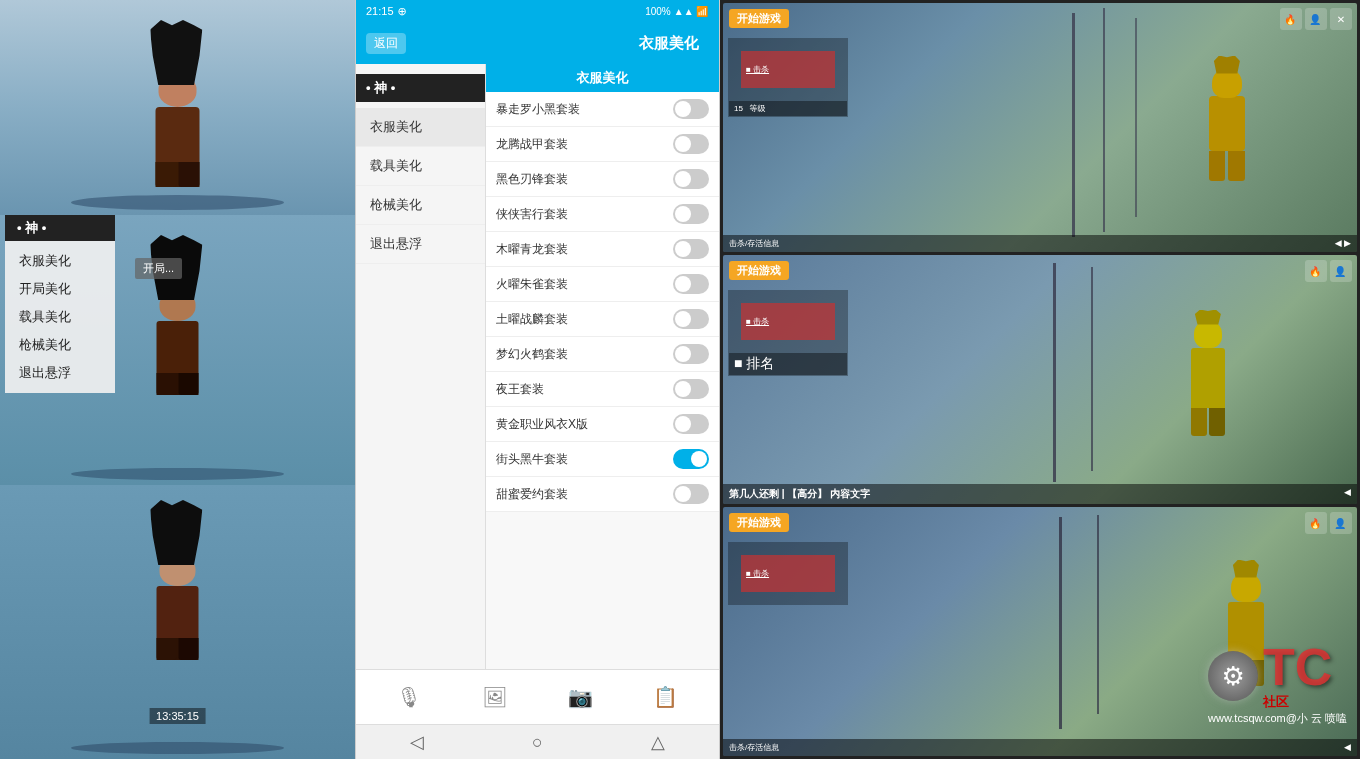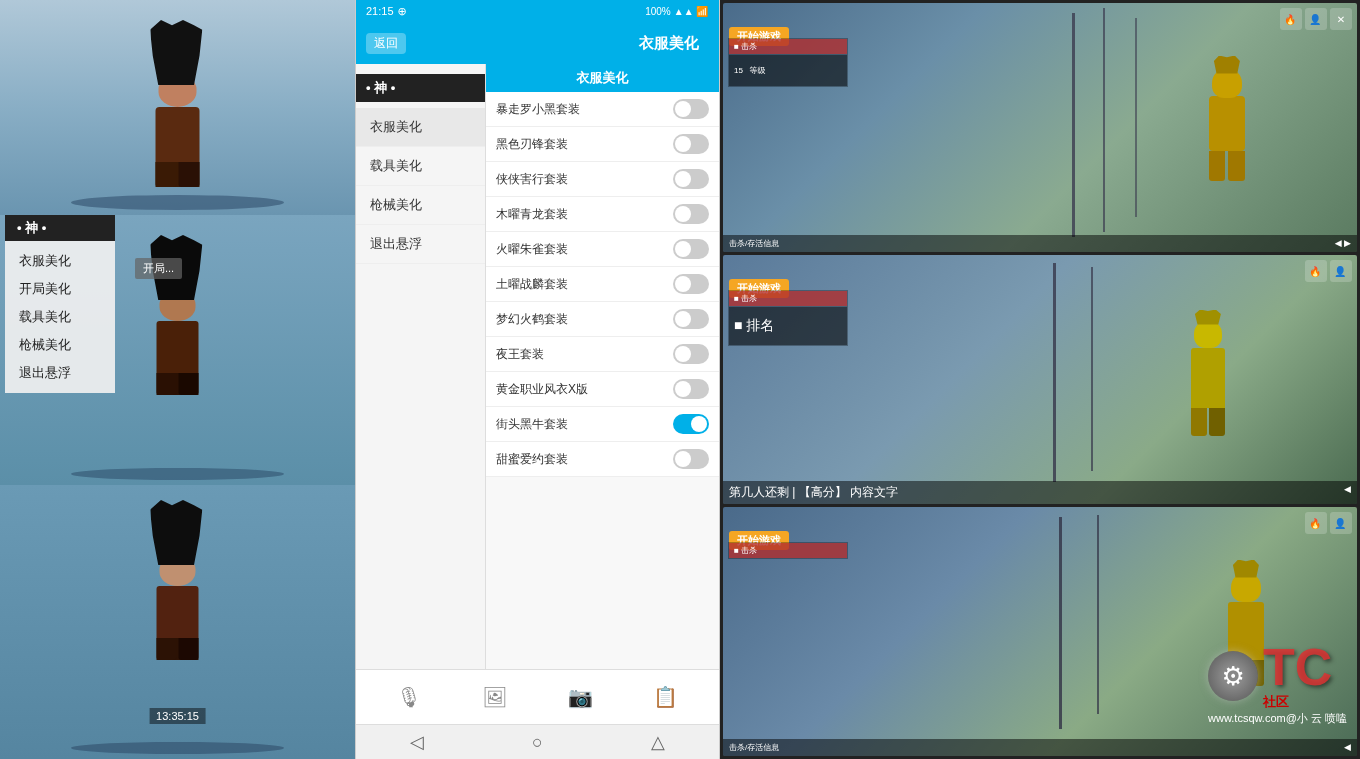--- a/index.html
+++ b/index.html
@@ -272,21 +272,20 @@
       position: absolute;
       top: 6px;
       left: 6px;
       background: #f5a623;
       color: #fff;
       font-size: 11px;
       font-weight: bold;
       padding: 2px 8px;
       border-radius: 3px;
       z-index: 5;
-      margin-top: 18px;
     }
     .game-header-icons {
       position: absolute;
       top: 5px;
       right: 5px;
       display: flex;
       gap: 3px;
       z-index: 5;
     }
     .game-icon-small {
@@ -354,29 +353,30 @@
       left: 5px;
       top: 35px;
       width: 120px;
       background: rgba(0,0,0,0.3);
       z-index: 5;
     }
     .game-left-item {
       background: rgba(200,50,50,0.7);
       color: #fff;
       font-size: 9px;
-      padding: 2px 5px;
-      margin: 1px;
+      padding: 13px 5px;
+      margin: 13px;
       cursor: pointer;
+      text-decoration: underline;
     }
     .game-left-score {
       background: rgba(0,0,0,0.4);
       color: #fff;
       font-size: 9px;
-      padding: 10px 5px;
+      padding: 2px 5px;
       margin: 1px;
     }
 
     
     .watermark {
       position: absolute;
       bottom: 30px;
       right: 10px;
       z-index: 20;
       pointer-events: none;
@@ -513,20 +513,24 @@
     </div>
 
     <div class="mid-listpanel">
       <div class="list-section-header">衣服美化</div>
 
     <div class="list-item-row">
           <div class="list-item-label">暴走罗小黑套装</div>
           <div class="toggle-switch"></div>
         </div>
         <div class="list-item-row">
+          <div class="list-item-label">龙腾战甲套装</div>
+          <div class="toggle-switch"></div>
+        </div>
+        <div class="list-item-row">
           <div class="list-item-label">黑色刃锋套装</div>
           <div class="toggle-switch"></div>
         </div>
         <div class="list-item-row">
           <div class="list-item-label">侠侠害行套装</div>
           <div class="toggle-switch"></div>
         </div>
         <div class="list-item-row">
           <div class="list-item-label">木曜青龙套装</div>
           <div class="toggle-switch"></div>
@@ -630,21 +634,21 @@
       <div style="width:34px;height:28px;display:flex;gap:2px;">
         <div style="flex:1;background:#907800;border-radius:0 0 3px 3px;"></div>
         <div style="flex:1;background:#706000;border-radius:0 0 3px 3px;"></div>
       </div>
     </div>
     <div class="game-left-panel">
       <div class="game-left-item" style="font-size:8px;">■ 击杀</div>
       <div class="game-left-score" style="font-size:14px;">■ 排名</div>
     </div>
     <div class="game-bottom-bar">
-      <span style="font-size:12px;">第几人还剩 | 【高分】 内容文字</span>
+      <span style="font-size:10px;font-weight:bold;">第几人还剩 | 【高分】 内容文字</span>
       <span>◀</span>
     </div>
   </div>
 
   <div class="game-card" style="position:relative;">
     <div class="game-bg game-bg-3"></div>
     <div style="position:absolute;left:53%;top:10px;width:3px;height:85%;background:rgba(50,50,70,0.8);z-index:1;"></div>
     <div style="position:absolute;left:59%;top:8px;width:2px;height:80%;background:rgba(50,50,70,0.7);z-index:1;"></div>
     <div class="game-header-badge">开始游戏</div>
     <div class="game-header-icons">

